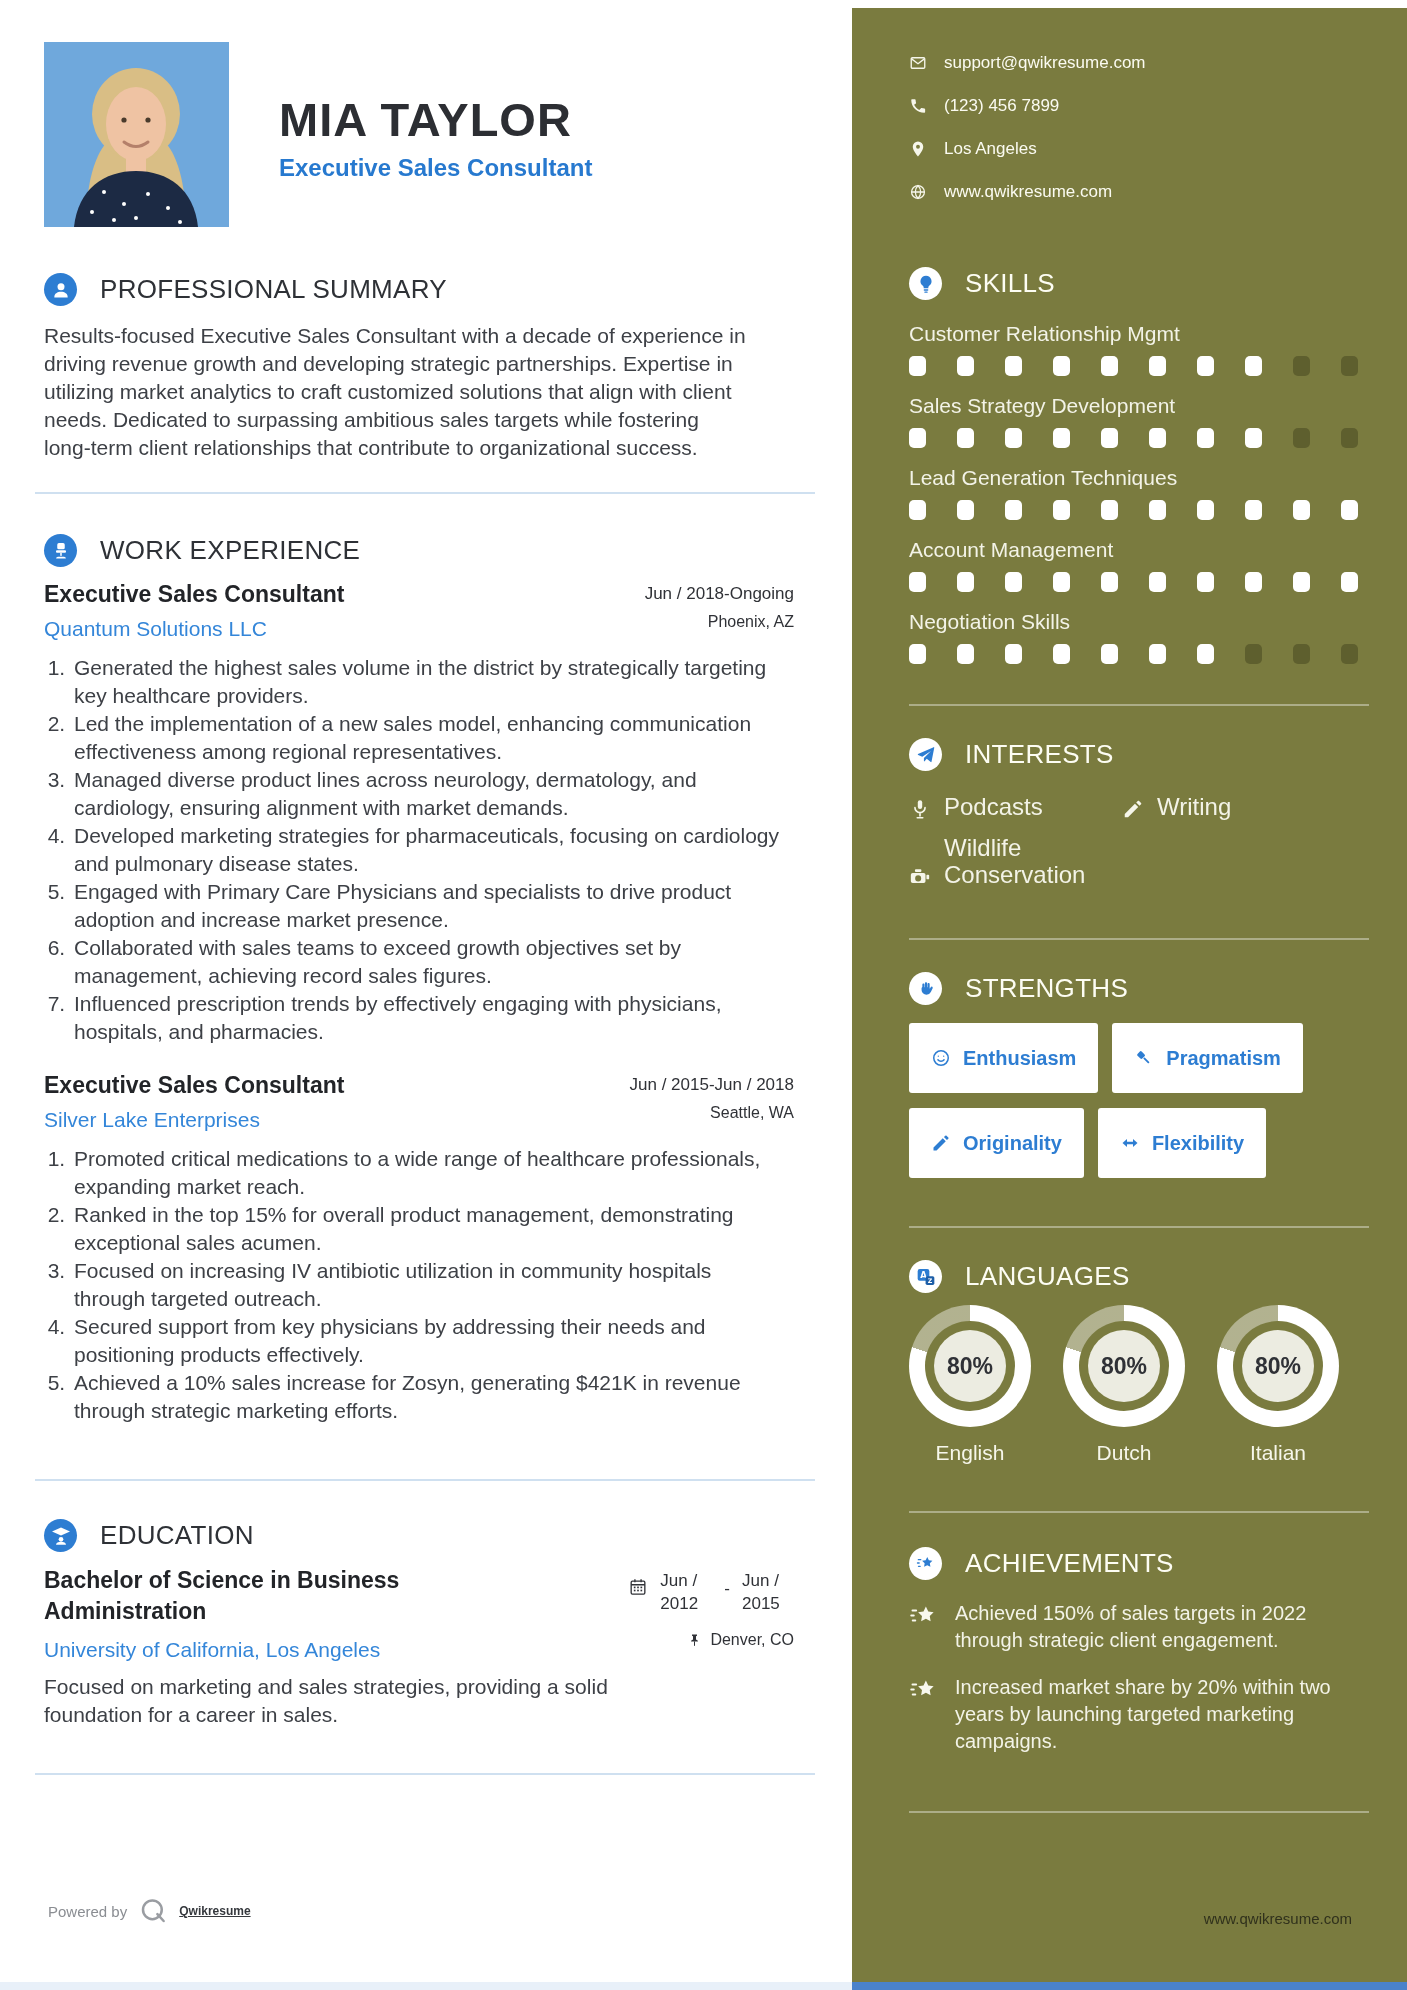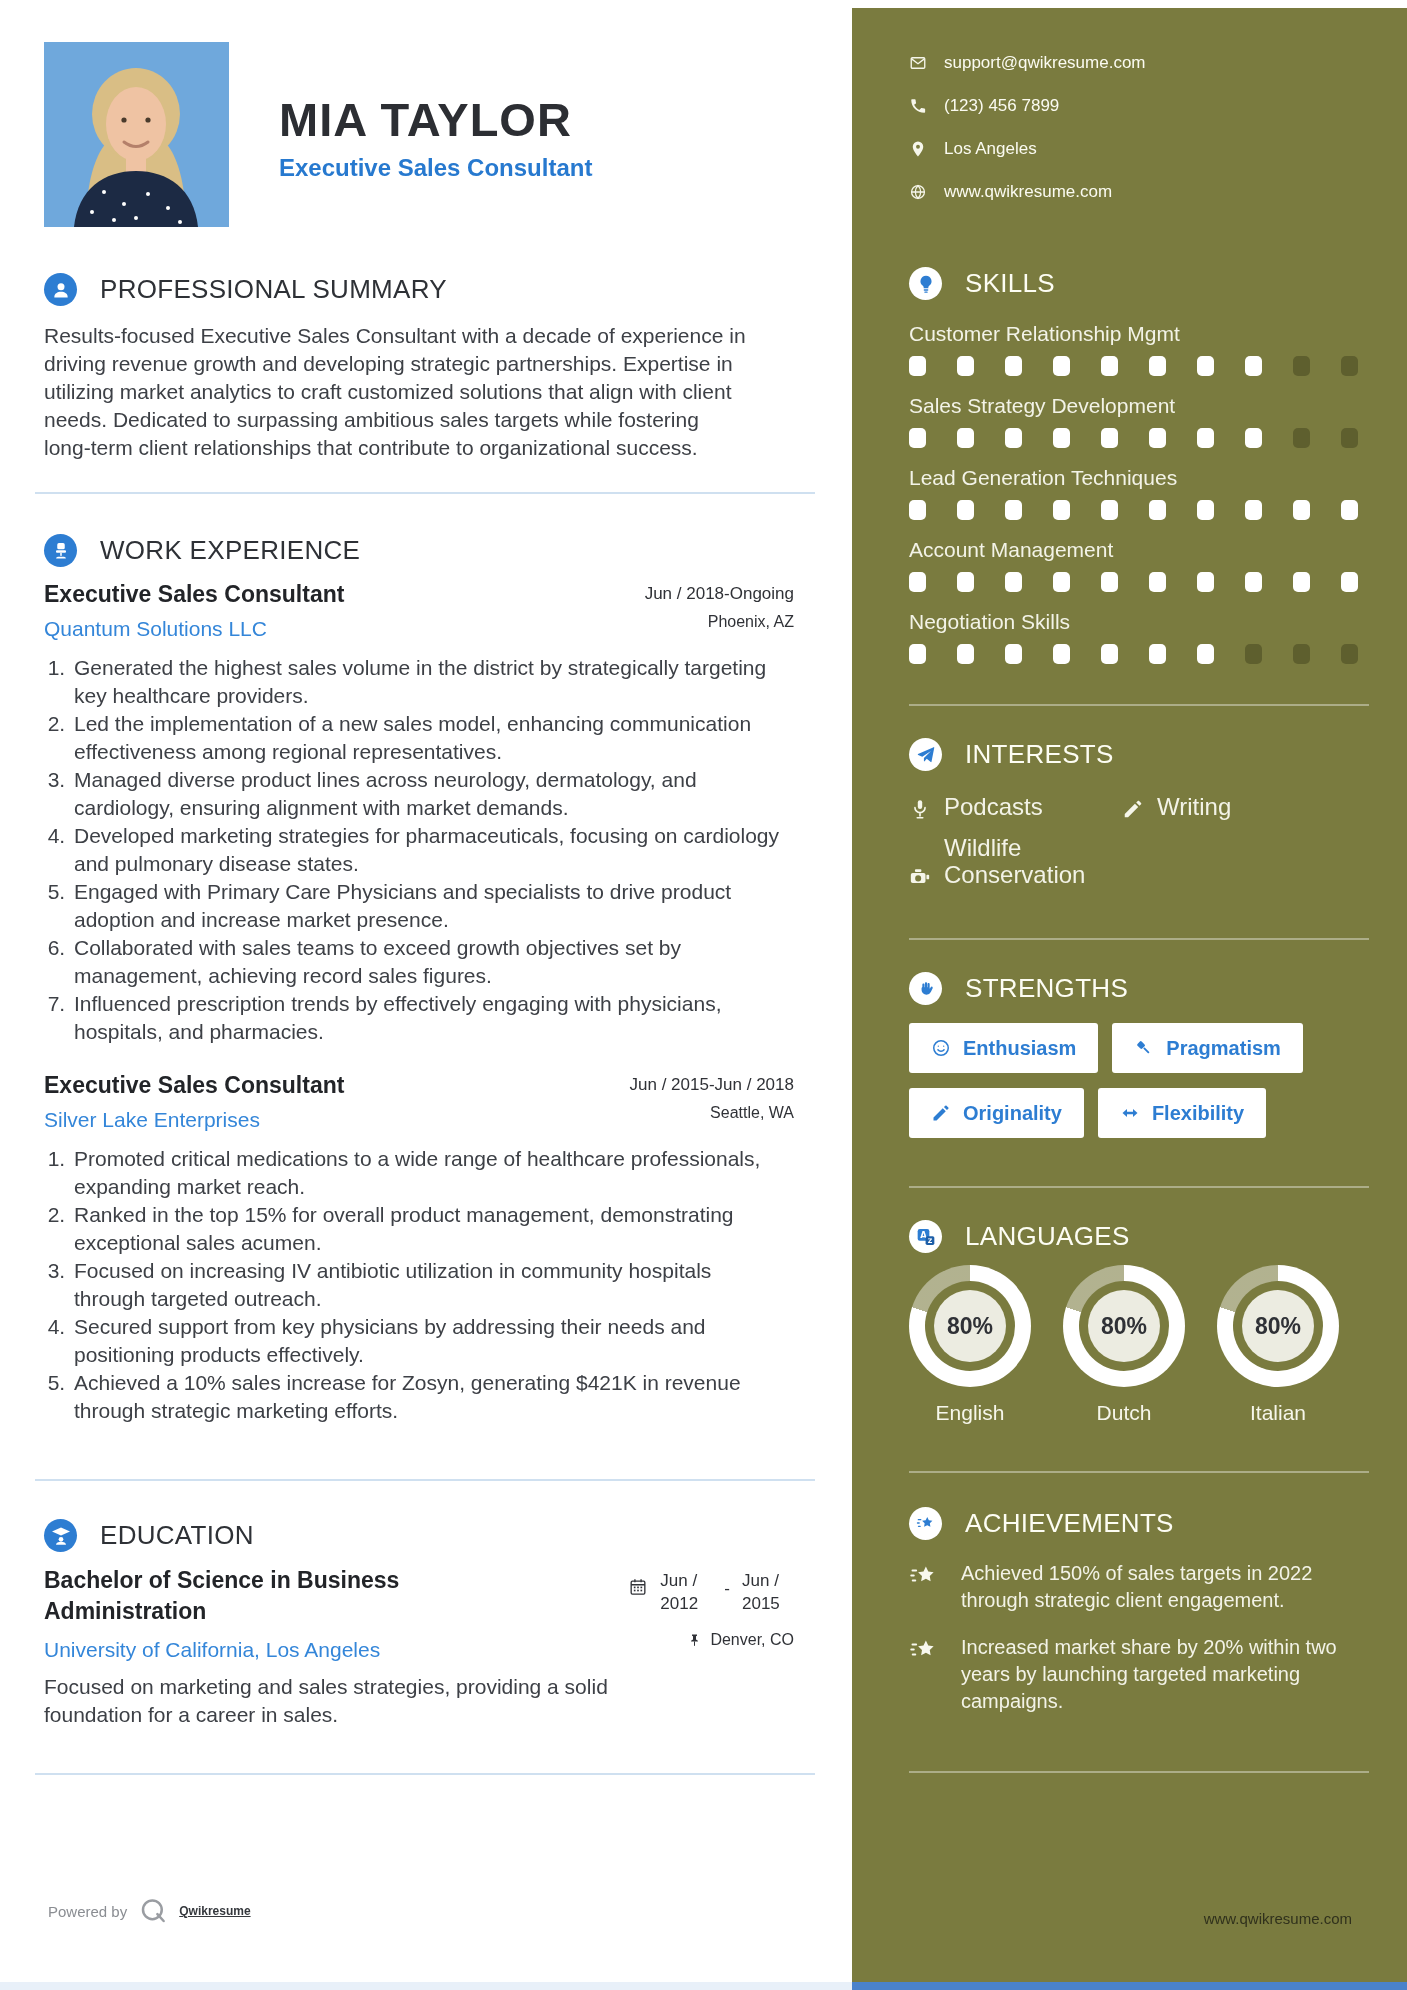--- a/index.html
+++ b/index.html
@@ -68,30 +68,30 @@
   .dot{width:17px;height:20px;border-radius:5px;background:#ffffff;}
   .dot.off{background:#5e5f2e;}
   .div-r{height:2px;background:rgba(255,255,255,.38);width:460px;}
   .r1{margin-top:40px;} .r2{margin-top:50px;} .r3{margin-top:48px;} .r4{margin-top:46px;} .r5{margin-top:56px;}
   .s-int{margin-top:32px;} .s-str{margin-top:32px;} .s-lang{margin-top:32px;} .s-ach{margin-top:34px;}
   .int-grid{display:grid;grid-template-columns:213px 1fr;row-gap:14px;margin-top:22px;}
   .int-item{display:flex;gap:13px;align-items:flex-end;font-size:24px;line-height:27px;color:#f3f3e7;}
   .int-item .icn{width:22px;height:22px;color:#f6f6ea;margin-top:2px;}
   .chips{display:flex;flex-wrap:wrap;gap:15px 14px;margin-top:18px;width:460px;}
   .chip{display:inline-flex;align-items:center;gap:12px;background:#ffffff;border-radius:3px;height:50px;
-        padding:0 22px;color:var(--accent);font-size:20px;font-weight:700;}
+        padding:10px 22px;color:var(--accent);font-size:20px;font-weight:700;}
   .chip .icn{width:20px;height:20px;}
   .langs{display:flex;gap:32px;margin-top:12px;}
   .lang{width:122px;text-align:center;}
   .ring{position:relative;width:122px;height:122px;border-radius:50%;}
   .hole{position:absolute;inset:16px;border-radius:50%;background:var(--olive);}
   .inner{position:absolute;inset:25px;border-radius:50%;background:#ececе1;background:#ECECE1;
          display:flex;align-items:center;justify-content:center;font-size:23px;font-weight:700;color:#2f3136;}
   .lang-label{margin-top:14px;font-size:21px;color:#f6f6ea;}
-  .ach{display:flex;gap:16px;margin-top:20px;justify-content:space-between;}
+  .ach{display:flex;gap:16px;margin-top:20px;}
   .ach .icn{width:30px;height:30px;color:#f8f8ee;margin-top:2px;}
   .ach-text{font-size:20px;line-height:27px;color:#f3f3e7;width:408px;}
   .foot-r{position:absolute;right:55px;top:1902px;font-size:15px;color:#30311c;}
   .bar-l{position:absolute;left:0;bottom:0;width:852px;height:8px;background:#e8f0f9;}
   .bar-r{position:absolute;left:852px;bottom:0;width:555px;height:8px;background:var(--bar);}
 </style>
 </head>
 <body>
 
 <div class="page">

